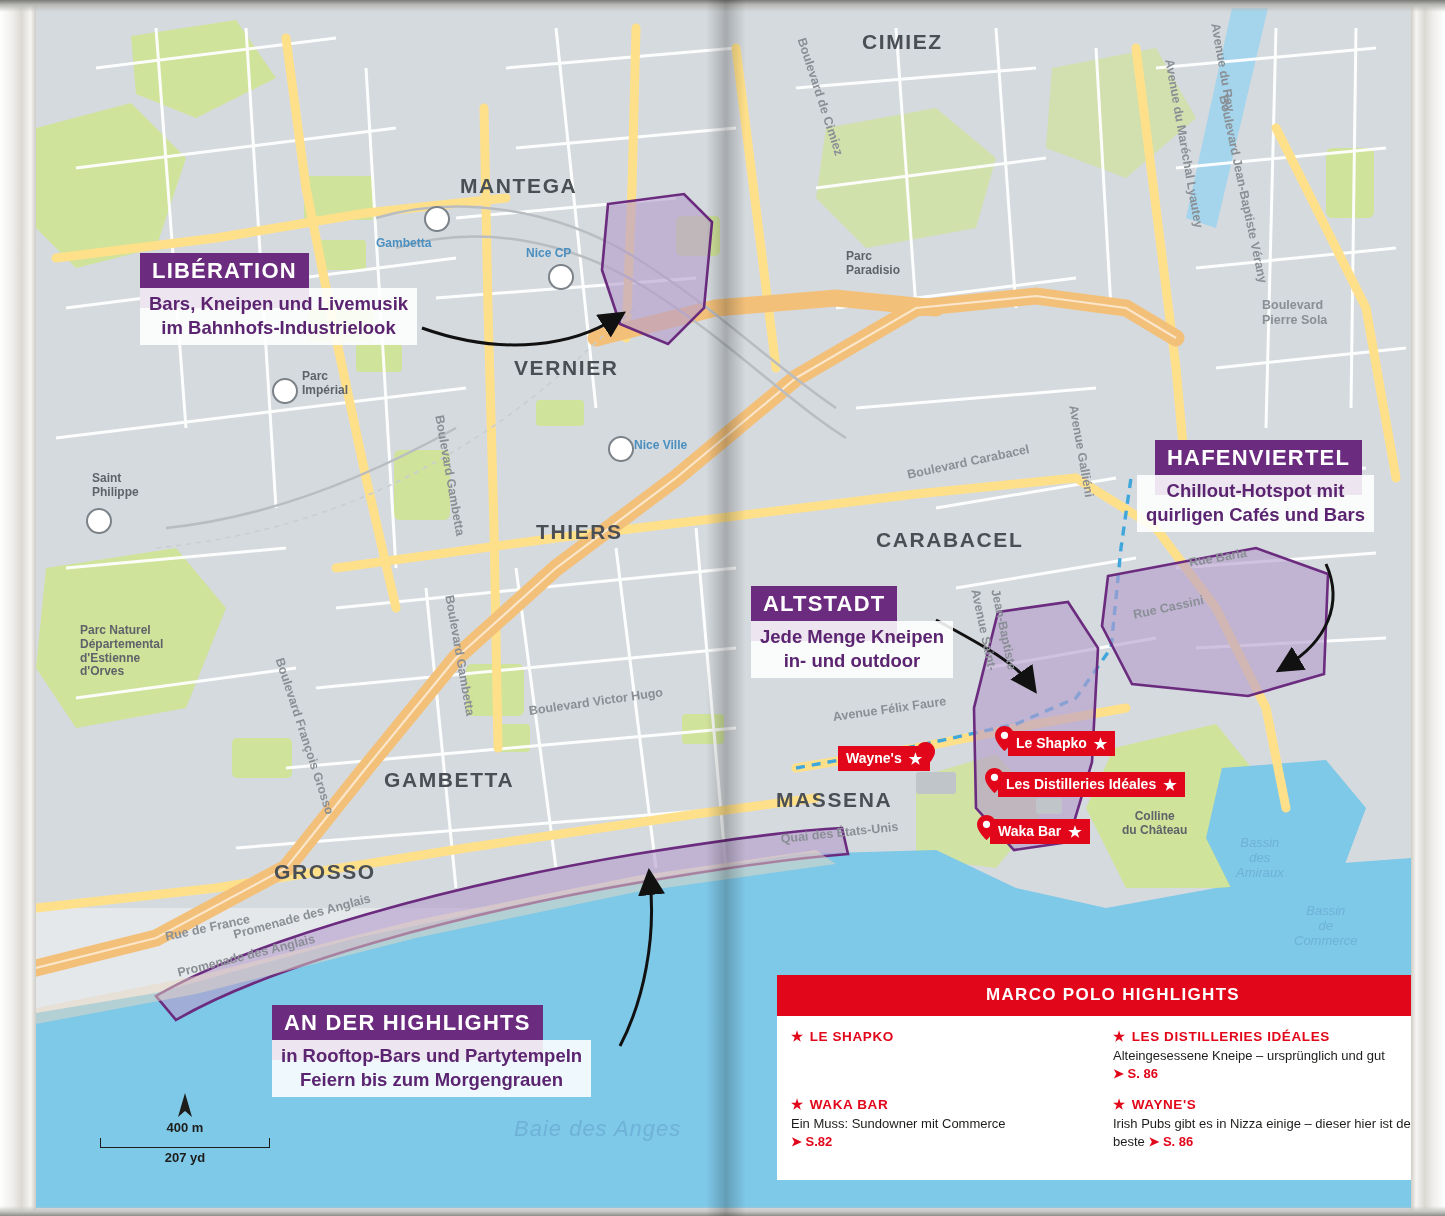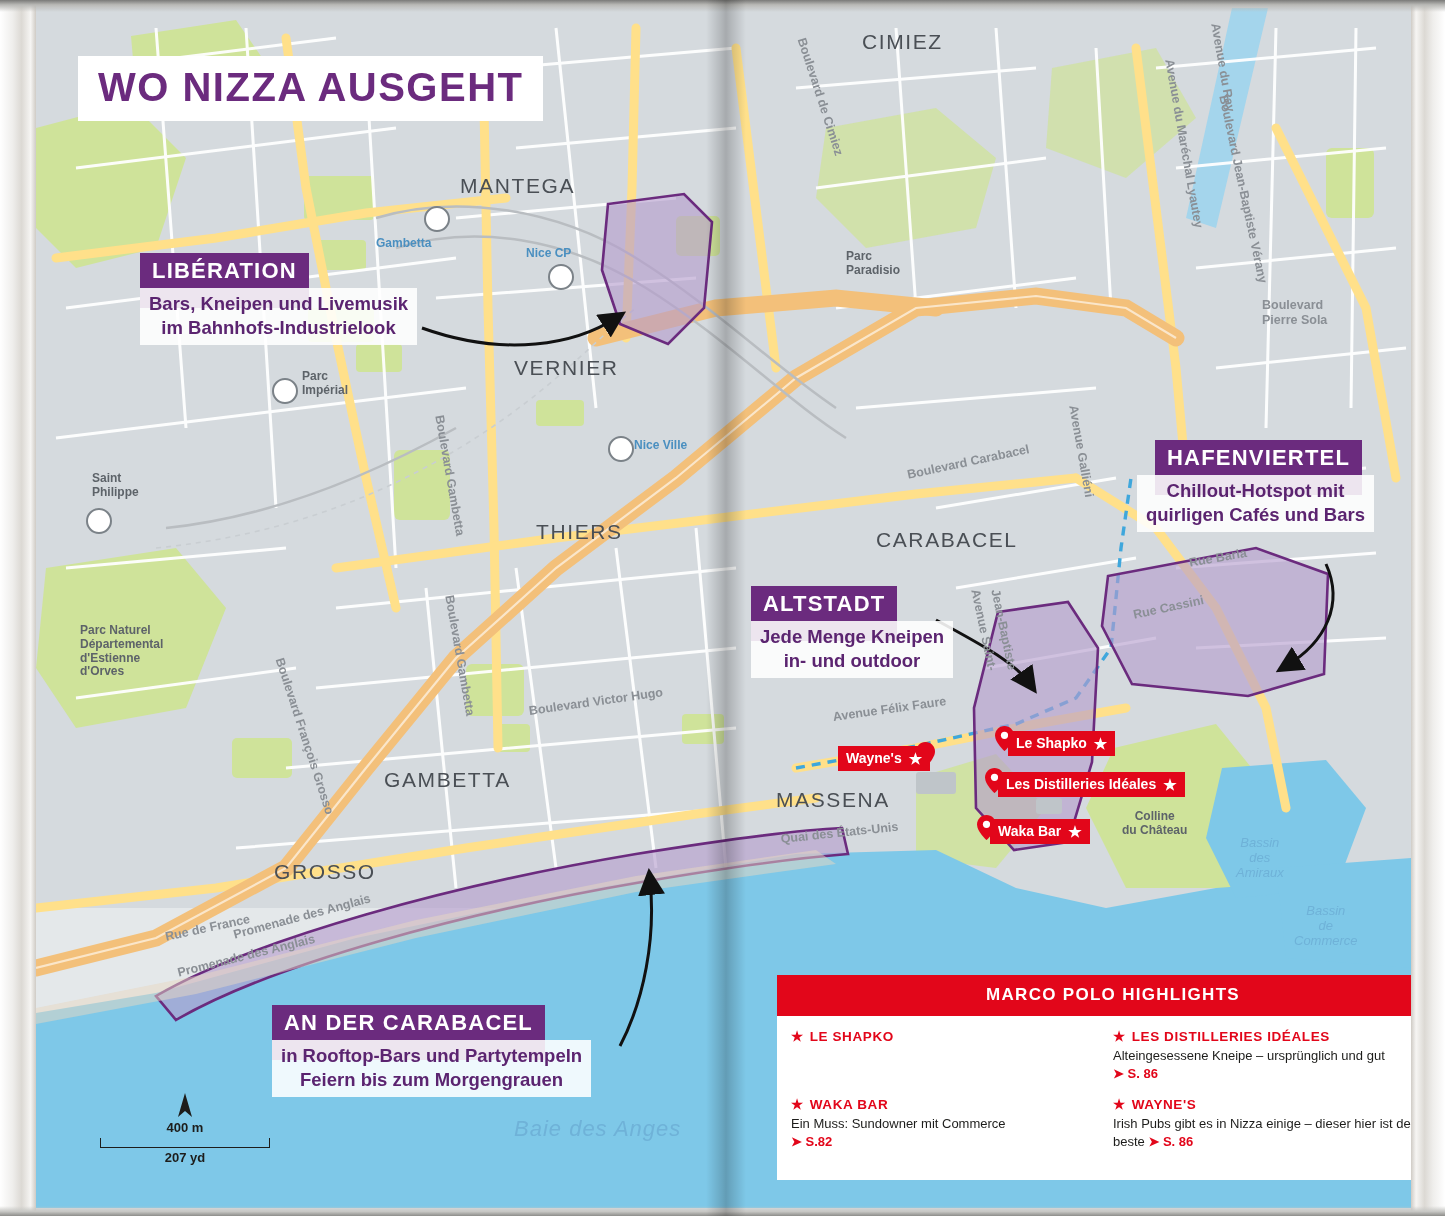--- a/index.html
+++ b/index.html
@@ -18,21 +18,21 @@
   .gutter{position:absolute;left:706px;top:0;width:40px;height:1216px;
     background:linear-gradient(90deg,rgba(0,0,0,0) 0%,rgba(0,0,0,0.16) 38%,rgba(0,0,0,0.22) 50%,rgba(0,0,0,0.16) 62%,rgba(0,0,0,0) 100%);
     z-index:40;pointer-events:none;}
 
   
   .map{position:absolute;left:36px;top:8px;width:1375px;height:1200px;overflow:hidden;background:#e3e7e9;}
   .map svg{position:absolute;left:0;top:0;}
 
   
   .lbl{position:absolute;white-space:nowrap;}
-  .district{font-weight:normal;color:#4a4f55;letter-spacing:1.6px;font-size:21px;}
+  .district{font-weight:bold;color:#4a4f55;letter-spacing:1.6px;font-size:21px;}
   .street{color:#8a8f95;font-size:12.5px;font-weight:bold;}
   .poi{color:#5d6369;font-size:12px;line-height:1.15;font-weight:bold;}
   .water-lbl{color:#6fb2d8;font-style:italic;font-size:22px;letter-spacing:1px;}
   .water-lbl.sm{font-size:13px;font-style:italic;letter-spacing:0;line-height:1.15;}
   .stn{color:#4a8fc0;font-size:12px;font-weight:bold;}
 
   
   .title{position:absolute;left:78px;top:56px;background:#fff;padding:9px 20px 11px 20px;}
   .title span{font-size:40px;font-weight:bold;color:#6b2b7e;letter-spacing:1.5px;}
 
@@ -236,41 +236,40 @@
 
     <div class="lbl water-lbl" style="left:478px;top:1108px">Baie des Anges</div>
     <div class="lbl water-lbl sm" style="left:1200px;top:828px;white-space:pre-line;text-align:center">Bassin
 des
 Amiraux</div>
     <div class="lbl water-lbl sm" style="left:1258px;top:896px;white-space:pre-line;text-align:center">Bassin
 de
 Commerce</div>
   </div>
 
-  <div class="title"><span>WO NIZZA AUSGEHT</span></div>
 
   <div class="callout-head" style="left:140px;top:253px">LIBÉRATION</div>
   <div class="callout-body" style="left:140px;top:288px">
     <div>Bars, Kneipen und Livemusik</div>
     <div>im Bahnhofs-Industrielook</div>
   </div>
 
   <div class="callout-head" style="left:1155px;top:440px">HAFENVIERTEL</div>
   <div class="callout-body" style="left:1137px;top:475px">
     <div>Chillout-Hotspot mit</div>
     <div>quirligen Cafés und Bars</div>
   </div>
 
   <div class="callout-head" style="left:751px;top:586px">ALTSTADT</div>
   <div class="callout-body" style="left:751px;top:621px">
     <div>Jede Menge Kneipen</div>
     <div>in- und outdoor</div>
   </div>
 
-  <div class="callout-head" style="left:272px;top:1005px">AN DER CARABACEL</div>
+  <div class="callout-head" style="left:272px;top:1005px">AN DER HIGHLIGHTS</div>
   <div class="callout-body" style="left:272px;top:1040px">
     <div>in Rooftop-Bars und Partytempeln</div>
     <div>Feiern bis zum Morgengrauen</div>
   </div>
 
   <svg class="pin" style="left:995px;top:726px" viewBox="0 0 19 25">
       <path d="M9.5 0C4.3 0 0 4.2 0 9.4 0 16.4 9.5 25 9.5 25S19 16.4 19 9.4C19 4.2 14.7 0 9.5 0z" fill="#e2061a"></path>
       <circle cx="9.5" cy="9.3" r="3.6" fill="#fff"></circle>
     </svg>
   <div class="chip" style="left:1008px;top:731px">

